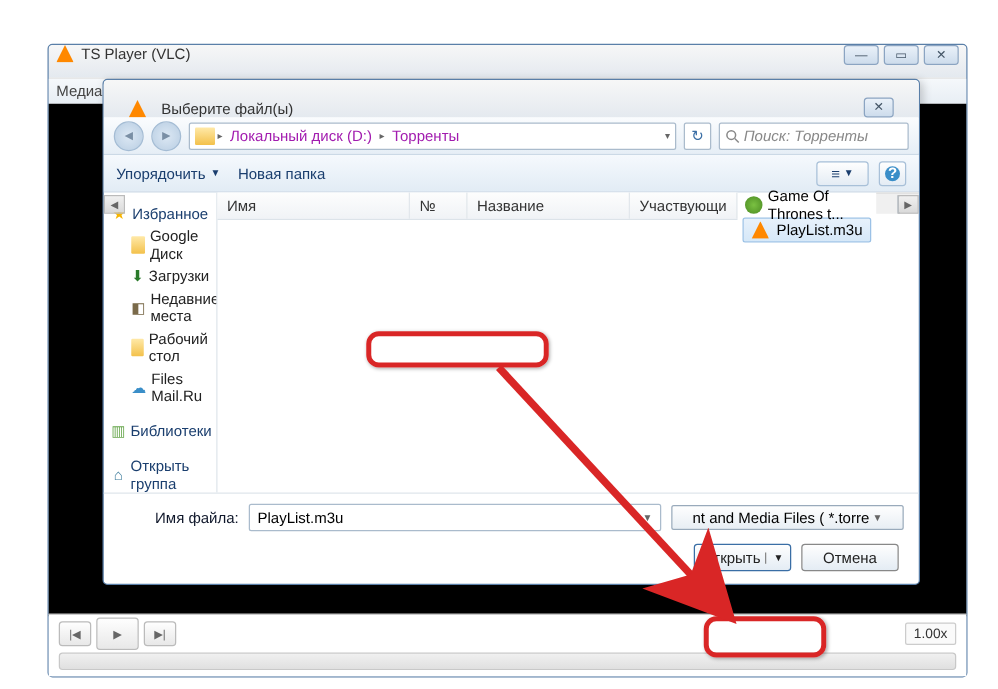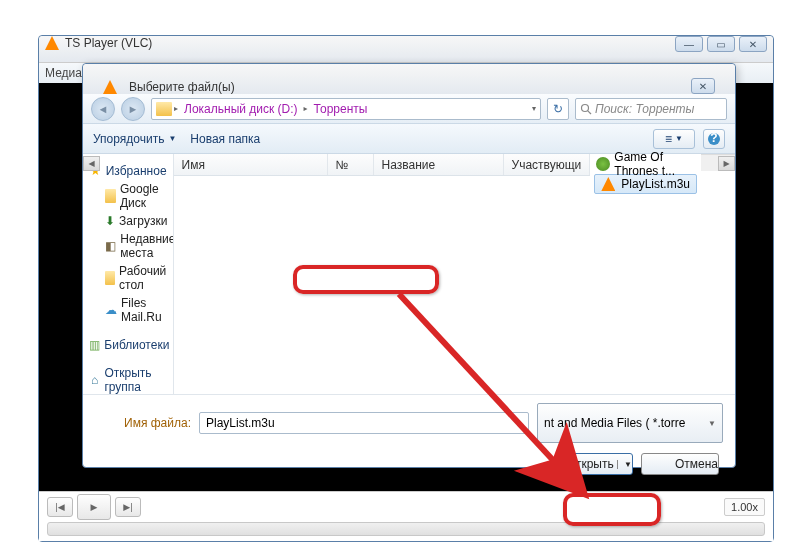--- a/index.html
+++ b/index.html
@@ -60,25 +60,25 @@
 .row-icon{width:16px;height:14px}
 .vlc-file-icon{width:14px;height:14px;background:conic-gradient(#f80,#f80);clip-path:polygon(50% 0,100% 100%,0 100%)}
 .torrent-icon{width:14px;height:14px;background:radial-gradient(#7ac142,#4a8a22);border-radius:50%}
 .list-scroll{height:17px;background:#f0f0f0;border-top:1px solid #ddd;display:flex;align-items:center}
 .scroll-track{flex:1;height:15px;background:#eaeaea;margin:0 17px;position:relative}
 .scroll-thumb{position:absolute;left:0;width:50%;height:100%;background:linear-gradient(#e0e6ec,#c8d4e0);border:1px solid #a8bcd0;border-radius:2px}
 .scroll-arrow{position:absolute;width:17px;height:15px;background:linear-gradient(#f0f0f0,#dadada);border:1px solid #bbb;display:flex;align-items:center;justify-content:center;font-size:8px;color:#666}
 .scroll-arrow.left{left:0}.scroll-arrow.right{right:0}
 .fd-bottom{height:72px;padding:8px 12px;border-top:1px solid #e0e6ec}
 .filename-row{display:flex;align-items:center;gap:8px;margin-bottom:10px}
-.fn-label{width:96px;text-align:right;color:#a16207}
+.fn-label{width:96px;text-align:right;color:#0f172a}
 .fn-input{flex:1;height:22px;background:#fff;border:1px solid #abc;border-radius:2px;padding:0 6px;display:flex;align-items:center;justify-content:space-between}
-.filter-select{width:186px;height:40px;background:linear-gradient(#fefefe,#e8eef4);border:1px solid #9ab;border-radius:2px;padding:0 6px;display:flex;align-items:center;justify-content:space-between}
+.filter-select{width:186px;height:20px;background:linear-gradient(#fefefe,#e8eef4);border:1px solid #9ab;border-radius:2px;padding:0 16px;display:flex;align-items:center;justify-content:space-between}
 .btn-row{display:flex;justify-content:flex-end;gap:8px;padding-right:4px}
-.dlg-btn{min-width:78px;height:22px;background:linear-gradient(#fefefe,#e4ecf4);border:1px solid #888;border-radius:3px;display:flex;align-items:center;justify-content:flex-end;color:#222}
+.dlg-btn{min-width:78px;height:22px;background:linear-gradient(#fefefe,#e4ecf4);border:1px solid #888;border-radius:3px;display:flex;align-items:center;justify-content:center;color:#222}
 .dlg-btn.primary{border:1px solid #3a6ea5}
 
 .callout-file{position:absolute;left:293px;top:265px;width:146px;height:29px;border:4px solid #d92626;border-radius:10px;box-shadow:1px 1px 3px rgba(0,0,0,.3);pointer-events:none}
 .callout-btn{position:absolute;left:563px;top:493px;width:98px;height:33px;border:4px solid #d92626;border-radius:10px;box-shadow:1px 1px 3px rgba(0,0,0,.3);pointer-events:none}
 .arrow-svg{position:absolute;left:375px;top:280px;width:250px;height:230px;pointer-events:none}
 </style>
 </head>
 <body>
 
 <div class="vlc-window">

